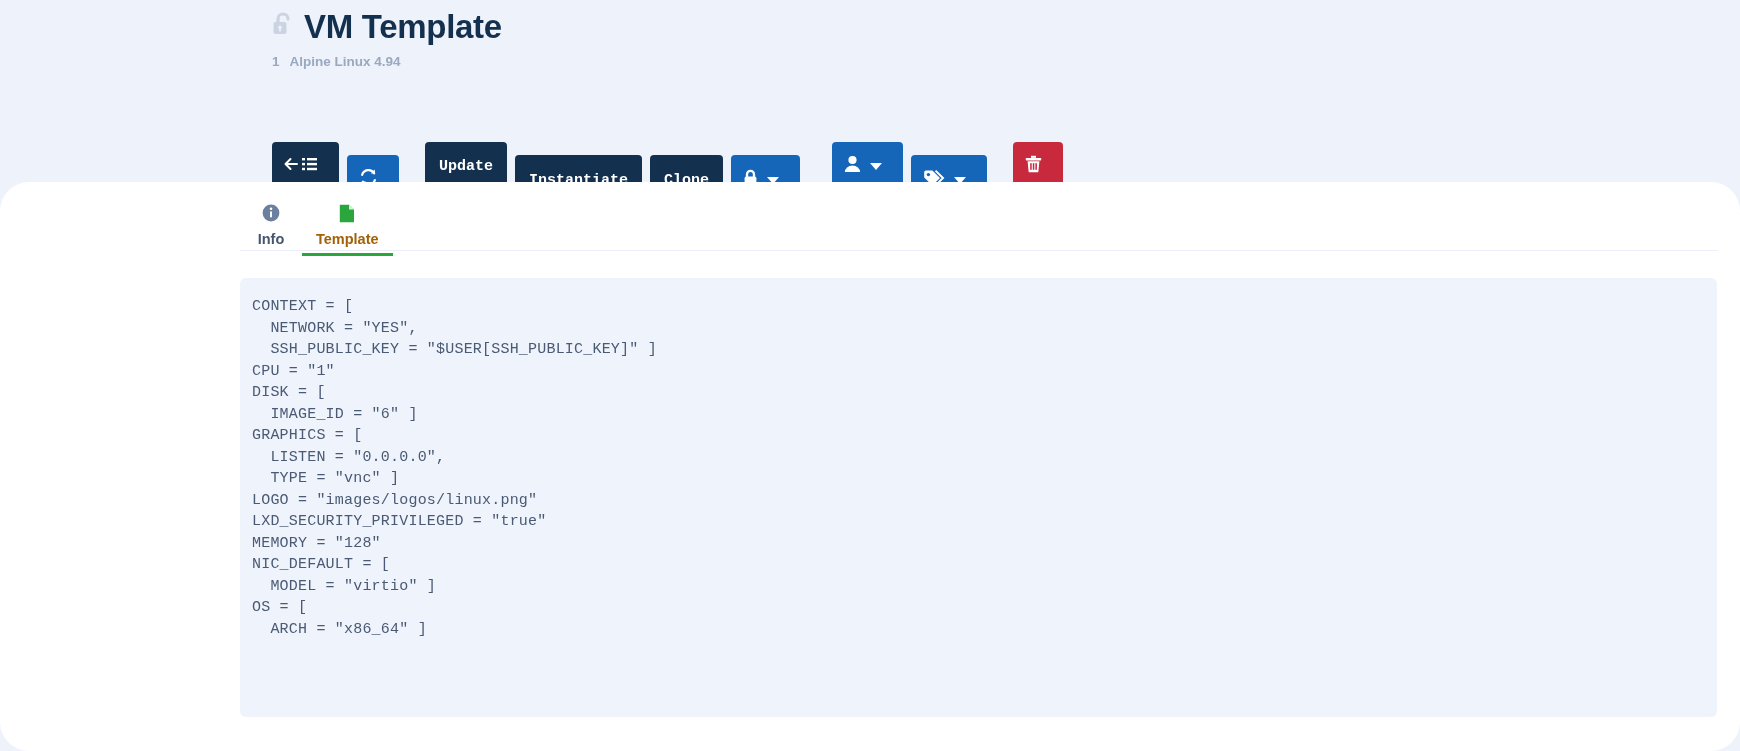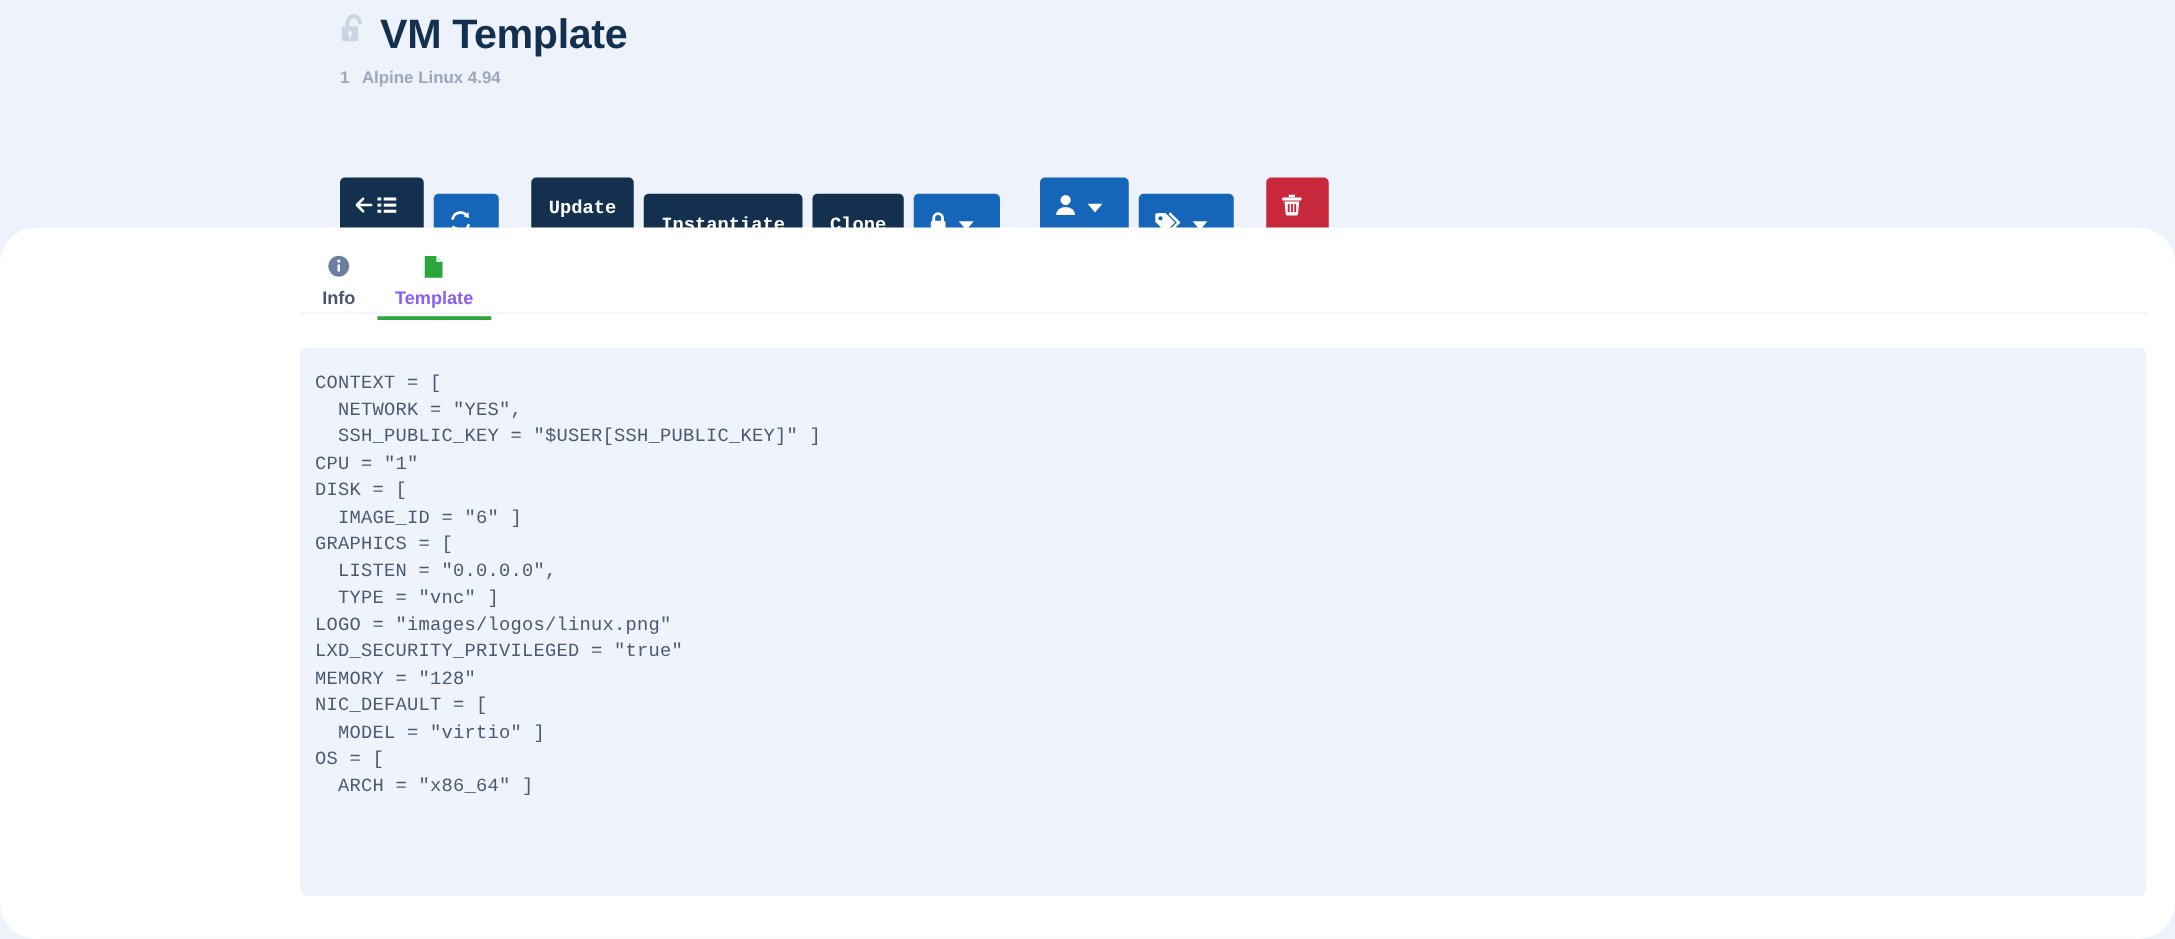--- a/index.html
+++ b/index.html
@@ -114,21 +114,21 @@
   }
   .tab .tab-ico { height: 20px; display: flex; align-items: center; }
   .tab .tab-label {
     margin-top: 8px;
     font-size: 14.5px;
     font-weight: bold;
     padding-bottom: 6px;
   }
   .tab-info .tab-label { color: #46566f; }
   .tab-template { border-bottom-color: #2aa63c; }
-  .tab-template .tab-label { color: #8b5cf6; }
+  .tab-template .tab-label { color: #a16207; }
   .tabs-rule {
     position: absolute;
     left: 240px; top: 68px;
     width: 1478px;
     height: 1px;
     background: #eceffa;
   }
 
   
   .code-card {

